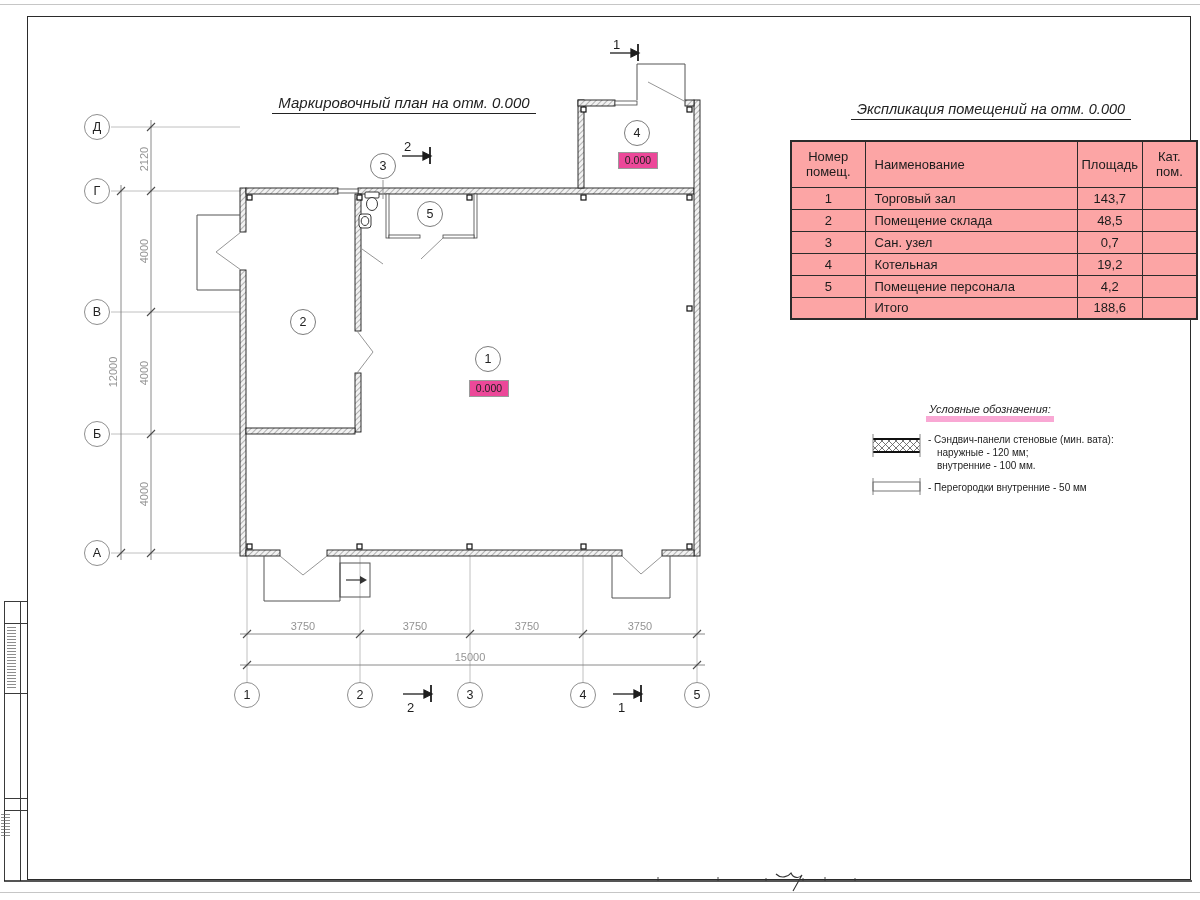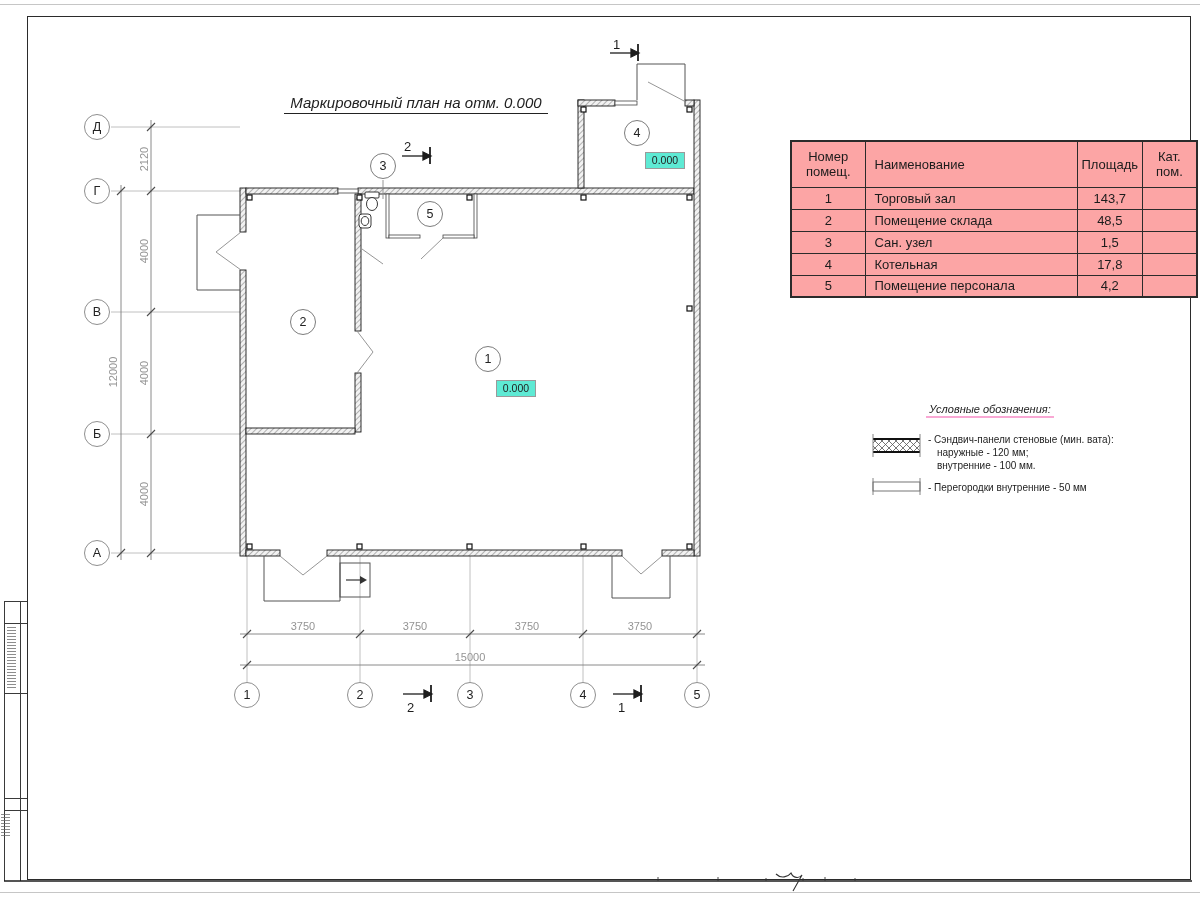--- a/index.html
+++ b/index.html
@@ -17,36 +17,36 @@
   .title{font-style:italic;font-size:15px;text-align:center;}
   .title .u{display:inline-block;border-bottom:1px solid #222;padding:0 6px 2px 6px;}
   .bubble{
     position:absolute;width:26px;height:26px;border:1px solid #8f8f8f;border-radius:50%;
     background:#fff;display:flex;align-items:center;justify-content:center;
     font-size:12.5px;color:#222;box-sizing:border-box;
   }
   .dim{position:absolute;color:#949494;font-size:11px;text-align:center;}
   .vdim{transform:rotate(-90deg);}
   .elev{
-    position:absolute;border:1px solid #9a9a9a;background:#5eead4;font-size:10.5px;
-    width:38px;height:15px;line-height:15px;text-align:center;color:#222;margin-left:27px;
+    position:absolute;border:1px solid #9a9a9a;background:#ec4899;font-size:10.5px;
+    width:38px;height:15px;line-height:15px;text-align:center;color:#222;
   }
   .secmark{position:absolute;font-size:13px;color:#1d1d1d;}
   
   .schedule{position:absolute;left:790px;top:140px;border-collapse:collapse;table-layout:fixed;background:#fca5a5;}
   .schedule th,.schedule td{border:1px solid #2b2b2b;font-weight:normal;font-size:13px;color:#1c1c1c;padding:0 4px;box-sizing:border-box;}
   .schedule{border:2px solid #2b2b2b;}
   .schedule thead th{height:46px;text-align:center;border-bottom:1.5px solid #2b2b2b;}
   .schedule tbody td{height:22px;}
   .schedule .c-num{width:74px;text-align:center;}
   .schedule .c-name{width:212px;text-align:left;padding-left:9px;}
   .schedule .c-area{width:62px;text-align:center;}
   .schedule .c-cat{width:54px;text-align:center;}
   .legend-title{position:absolute;font-style:italic;font-size:11px;text-align:center;}
-  .legend-title .u{display:inline-block;border-bottom:2px solid #f9a8d4;padding:0 3px 1px 3px;}
+  .legend-title .u{display:inline-block;border-bottom:6px solid #f9a8d4;padding:0 3px 1px 3px;}
   .legend-text{position:absolute;font-size:10px;color:#1d1d1d;line-height:13px;white-space:nowrap;}
 </style>
 </head>
 <body>
 
 <div class="sheet">
 
   <div class="edge-line" style="top:4px;"></div>
   <div class="edge-line" style="top:892px;"></div>
 
@@ -222,21 +222,21 @@
         <line x1="718" y1="877" x2="718" y2="881"></line>
         <line x1="766" y1="878" x2="766" y2="881"></line>
         <line x1="803" y1="878" x2="803" y2="881"></line>
         <line x1="825" y1="877" x2="825" y2="881"></line>
         <line x1="855" y1="878" x2="855" y2="881"></line>
       </g>
       <path d="M776,874 C781,879 788,877 791,873 C793,878 799,879 802,875 L793,891" stroke="#333" stroke-width="1.1" fill="none"></path>
     </g>
   </svg>
 
-  <div class="abs title" style="left:256px;top:94px;width:320px;">
+  <div class="abs title" style="left:244px;top:94px;width:320px;">
     <span class="u">Маркировочный план на отм. 0.000</span>
   </div>
 
   <div class="bubble" style="left:84px;top:114px;">
       <span>Д</span>
     </div>
   <div class="bubble" style="left:84px;top:178px;">
       <span>Г</span>
     </div>
   <div class="bubble" style="left:84px;top:299px;">
@@ -294,20 +294,23 @@
   <div class="bubble" style="left:624px;top:120px;border-color:#7c7c7c;">
       <span>4</span>
     </div>
   <div class="bubble" style="left:417px;top:201px;border-color:#7c7c7c;">
       <span>5</span>
     </div>
 
   <div class="elev" style="left:469px;top:380px;">0.000</div>
   <div class="elev" style="left:618px;top:152px;">0.000</div>
 
+  <div class="abs title" style="left:790px;top:101px;width:402px;font-size:14.5px;">
+    <span class="u">Экспликация помещений на отм. 0.000</span>
+  </div>
 
   <table class="schedule">
     <thead>
       <tr>
         <th class="c-num">Номер помещ.</th>
         <th class="c-name">Наименование</th>
         <th class="c-area">Площадь</th>
         <th class="c-cat">Кат. пом.</th>
       </tr>
     </thead>
@@ -320,33 +323,39 @@
       </tr>
       <tr>
         <td class="c-num">2</td>
         <td class="c-name">Помещение склада</td>
         <td class="c-area">48,5</td>
         <td class="c-cat"></td>
       </tr>
       <tr>
         <td class="c-num">3</td>
         <td class="c-name">Сан. узел</td>
-        <td class="c-area">1,5</td>
+        <td class="c-area">0,7</td>
         <td class="c-cat"></td>
       </tr>
       <tr>
         <td class="c-num">4</td>
         <td class="c-name">Котельная</td>
-        <td class="c-area">17,8</td>
+        <td class="c-area">19,2</td>
         <td class="c-cat"></td>
       </tr>
       <tr>
         <td class="c-num">5</td>
         <td class="c-name">Помещение персонала</td>
         <td class="c-area">4,2</td>
+        <td class="c-cat"></td>
+      </tr>
+      <tr>
+        <td class="c-num"></td>
+        <td class="c-name">Итого</td>
+        <td class="c-area">188,6</td>
         <td class="c-cat"></td>
       </tr>
     </tbody>
   </table>
 
   <div class="legend-title" style="left:905px;top:403px;width:170px;">
     <span class="u">Условные обозначения:</span>
   </div>
   <div class="legend-text" style="left:928px;top:433px;">- Сэндвич-панели стеновые (мин. вата):</div>
   <div class="legend-text" style="left:937px;top:446px;">наружные - 120 мм;</div>

